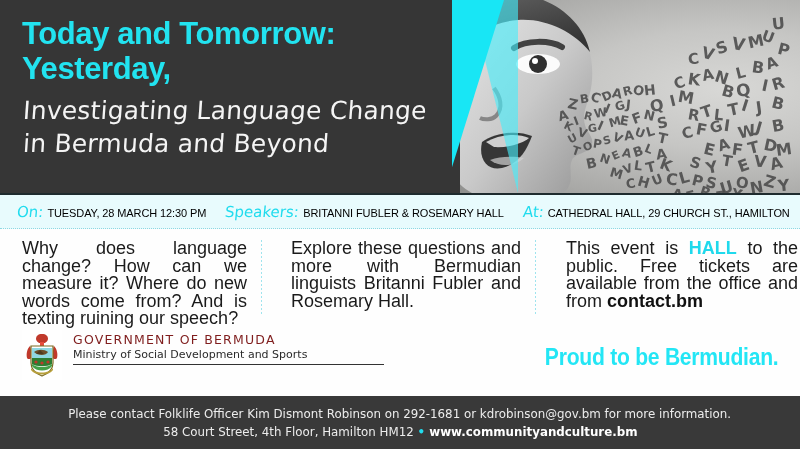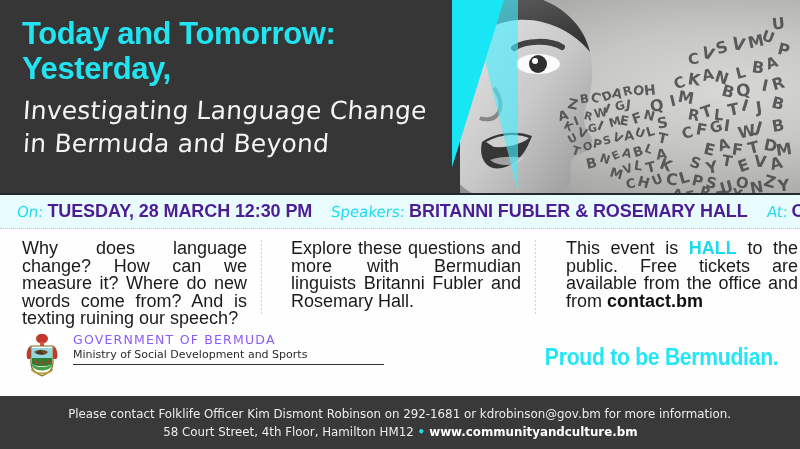--- a/index.html
+++ b/index.html
@@ -31,41 +31,41 @@
     border-left:48px solid transparent;border-top:193px solid rgba(70,238,250,0.62);border-right:0 solid transparent;}
   .hero-left-bg{position:absolute;left:0;top:0;width:452px;height:193px;background:#363636;z-index:5;}
 
   
   .infobar{position:absolute;left:0;top:193px;width:800px;height:33px;background:#e8fbfd;
     border-top:2px solid #1e2b2e;border-bottom:1px dotted #8fd8e2;
     display:flex;align-items:center;z-index:8;}
   .infobar-row{display:flex;align-items:baseline;white-space:nowrap;padding-left:17px;}
   .ib-label{font-family:"DejaVu Sans",sans-serif;font-size:15px;color:#21dcee;
     transform:skewX(-6deg);margin-right:4px;font-weight:400;}
-  .ib-value{font-size:18px;font-weight:bold;color:#4c1d95;letter-spacing:-0.1px;}
+  .ib-value{font-size:11px;font-weight:normal;color:#000000;letter-spacing:-0.1px;}
   .ib-gap{display:inline-block;width:19px;}
 
   
   .body-panel{position:absolute;left:0;top:226px;width:800px;height:170px;background:#fefefe;z-index:7;}
 
   .cols{position:absolute;left:0;top:14px;width:800px;display:flex;}
   .col{font-size:18px;line-height:17.5px;color:#1a1a1a;text-align:justify;}
   .col.c1{width:225px;margin-left:22px;}
   .col.c2{width:230px;margin-left:29px;}
   .col.c3{width:232px;margin-left:30px;text-align:justify;}
   .divider{width:1px;margin-left:14px;height:76px;
     background-image:linear-gradient(to bottom,#9fe4ee 0 2px,transparent 2px 4px);background-size:1px 4px;}
   .free{color:#1fd9ec;font-weight:bold;}
   .bold-dark{font-weight:bold;color:#111;}
 
   
   .logo-block{position:absolute;left:22px;top:104px;display:flex;align-items:flex-start;}
   .crest{width:40px;height:50px;flex:0 0 40px;}
   .logo-text{margin-left:11px;padding-top:2px;}
-  .gov-line{font-family:"DejaVu Sans",sans-serif;font-size:12.5px;letter-spacing:1.2px;color:#8b5cf6;}
+  .gov-line{font-family:"DejaVu Sans",sans-serif;font-size:12.5px;letter-spacing:1.2px;color:#7f1d1d;}
   .min-line{font-family:"DejaVu Sans",sans-serif;font-size:11px;color:#2a2a2a;margin-top:1px;}
   .rule{height:1px;background:#333;margin:3px 0 4px 0;width:311px;}
   .dept-line{font-family:"DejaVu Sans",sans-serif;font-size:12.6px;font-weight:bold;color:#111;letter-spacing:-0.1px;}
 
   .proud{position:absolute;right:22px;top:117px;font-size:24px;font-weight:bold;color:#23e6f5;
     transform:scaleX(0.88);transform-origin:right center;letter-spacing:-0.3px;}
 
   
   .footer{position:absolute;left:0;top:396px;width:800px;height:53px;background:#393939;
     display:flex;flex-direction:column;align-items:center;justify-content:center;z-index:8;}

